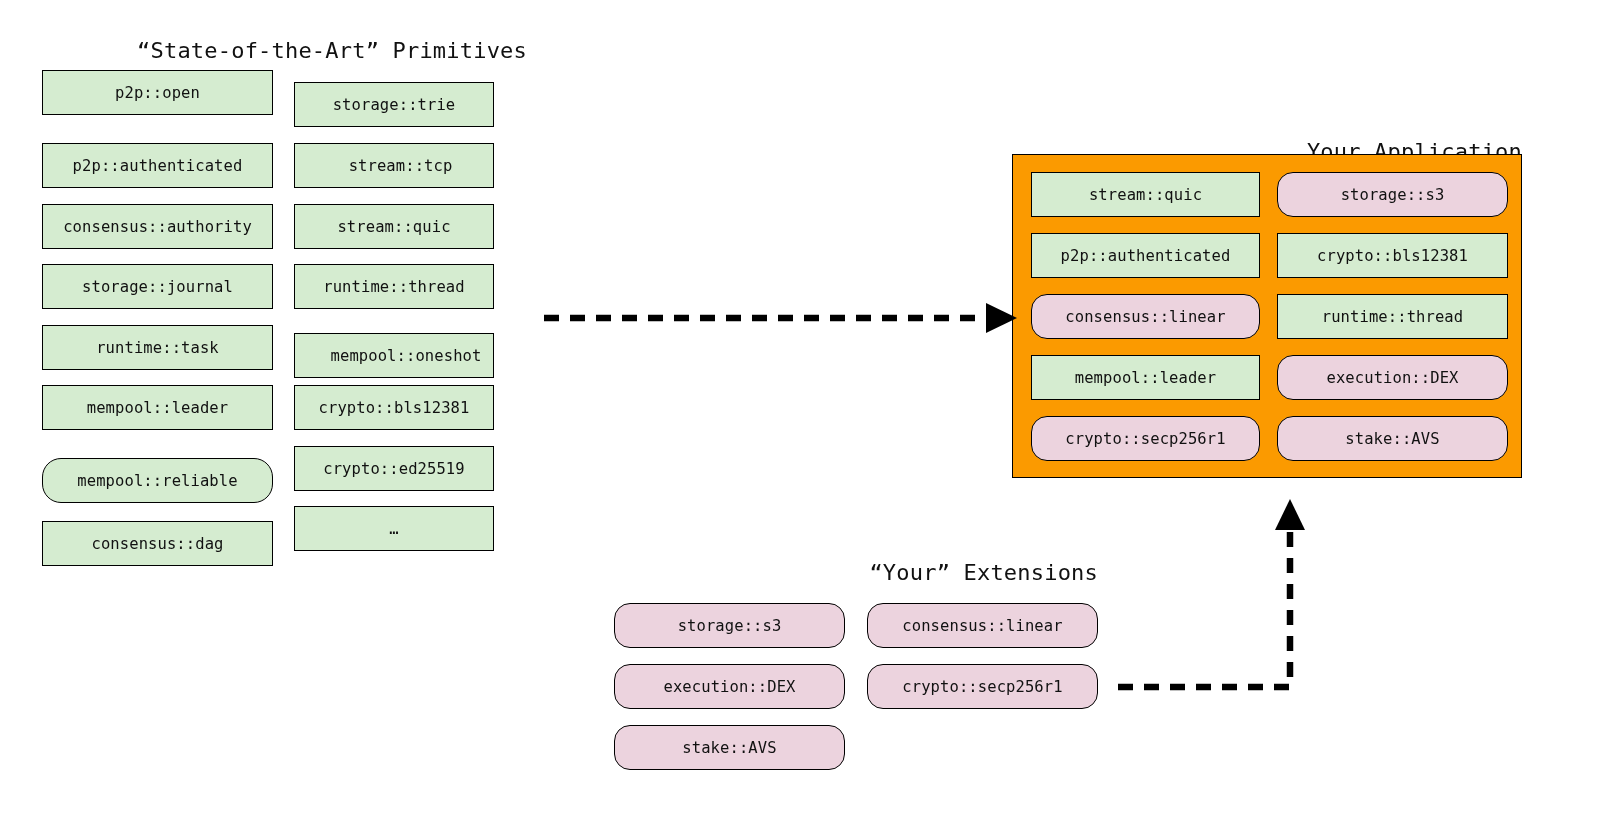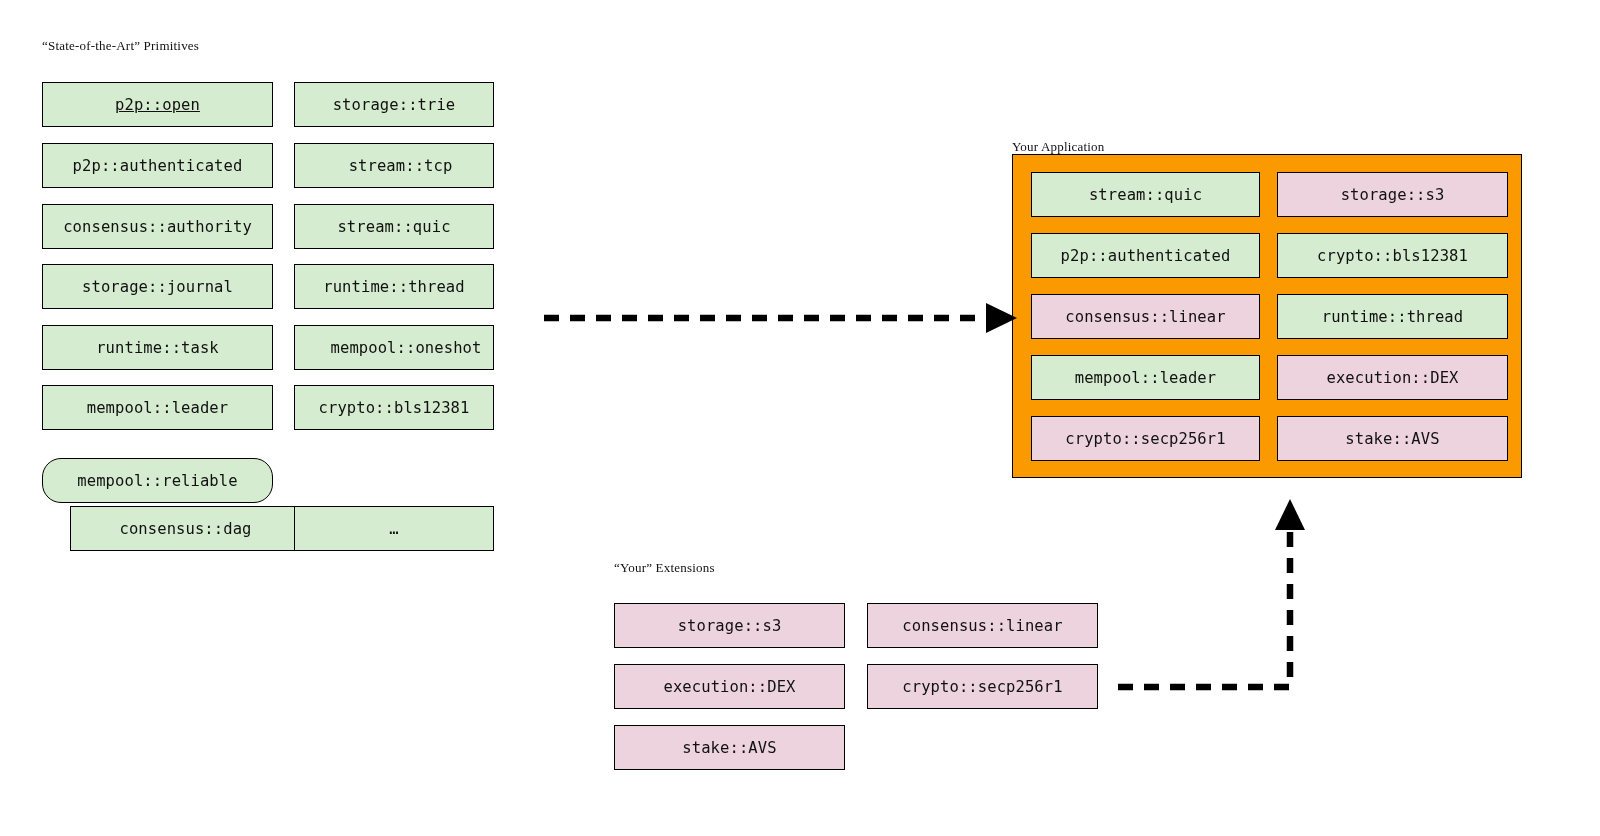--- a/index.html
+++ b/index.html
@@ -18,46 +18,45 @@
   .canvas {
     position: absolute;
     left: 0; top: 0;
     width: 1600px;
     height: 836px;
   }
 
   
   .section-title {
     position: absolute;
-    font-size: 13px;
+    font-size: 22px;
     letter-spacing: 0.2px;
     color: #111111;
     white-space: nowrap;
-    text-align: left;
-    font-family: Liberation Serif, serif;
+    text-align: right;
   }
   #title-primitives { left: 42px;  top: 38px;  width: 485px; }
   #title-app        { left: 1012px; top: 114px; width: 510px; margin-top: 25px; }
   #title-extensions { left: 614px; top: 560px; width: 484px; }
 
   
   .box {
     position: absolute;
     box-sizing: border-box;
     border: 1.6px solid #000000;
     display: flex;
     align-items: center;
     justify-content: center;
     font-size: 15.5px;
     letter-spacing: 0.1px;
     color: #111111;
     white-space: nowrap;
   }
   .box.green { background: #d5ecd0; }
-  .box.pink  { background: #ecd3de; }
+  .box.pink  { background: #ecd3de; border-radius: 16px; }
 
   
   .prim-col1 { left: 42px;  width: 231px; height: 45px; }
   .prim-col2 { left: 294px; width: 200px; height: 45px; }
 
   
   #app-container {
     position: absolute;
     left: 1012px;
     top: 154px;
@@ -87,35 +86,36 @@
 <body>
 
 <div class="canvas">
 
   <div class="section-title" id="title-primitives">“State-of-the-Art” Primitives</div>
 
   <div class="section-title" id="title-app">Your Application</div>
 
   <div class="section-title" id="title-extensions">“Your” Extensions</div>
 
-  <div class="box green prim-col1" style="top:82px;text-decoration:underline;">p2p::open</div>
+  <div class="box green prim-col1" style="top:70px;">p2p::open</div>
   <div class="box green prim-col1" style="top:143px;">p2p::authenticated</div>
   <div class="box green prim-col1" style="top:204px;text-align:right;">consensus::authority</div>
   <div class="box green prim-col1" style="top:264px;">storage::journal</div>
   <div class="box green prim-col1" style="top:325px;">runtime::task</div>
   <div class="box green prim-col1" style="top:385px;">mempool::leader</div>
   <div class="box green prim-col1" style="top:458px;border-radius:19px;">mempool::reliable</div>
-  <div class="box green prim-col1" style="top:506px;margin-left:28px;">consensus::dag</div>
+  <div class="box green prim-col1" style="top:521px;">consensus::dag</div>
 
   <div class="box green prim-col2" style="top:82px;">storage::trie</div>
   <div class="box green prim-col2" style="top:143px;padding-left:13px;">stream::tcp</div>
   <div class="box green prim-col2" style="top:204px;">stream::quic</div>
   <div class="box green prim-col2" style="top:264px;">runtime::thread</div>
-  <div class="box green prim-col2" style="top:325px;padding-left:24px;">mempool::oneshot</div>
+  <div class="box green prim-col2" style="top:333px;padding-left:24px;">mempool::oneshot</div>
   <div class="box green prim-col2" style="top:385px;">crypto::bls12381</div>
+  <div class="box green prim-col2" style="top:446px;">crypto::ed25519</div>
   <div class="box green prim-col2" style="top:506px;">…</div>
 
   <div id="app-container"></div>
 
   <div class="box green app-col1" style="top:172px;">stream::quic</div>
   <div class="box green app-col1" style="top:233px;">p2p::authenticated</div>
   <div class="box pink  app-col1" style="top:294px;">consensus::linear</div>
   <div class="box green app-col1" style="top:355px;">mempool::leader</div>
   <div class="box pink  app-col1" style="top:416px;">crypto::secp256r1</div>
 

